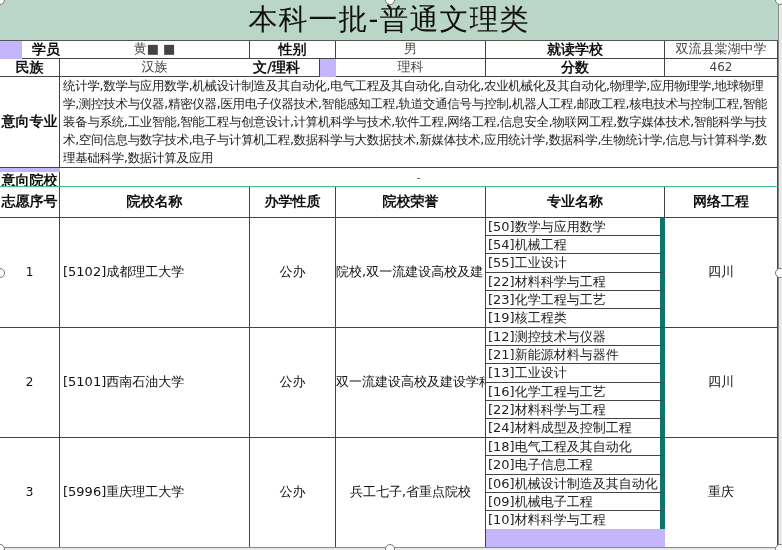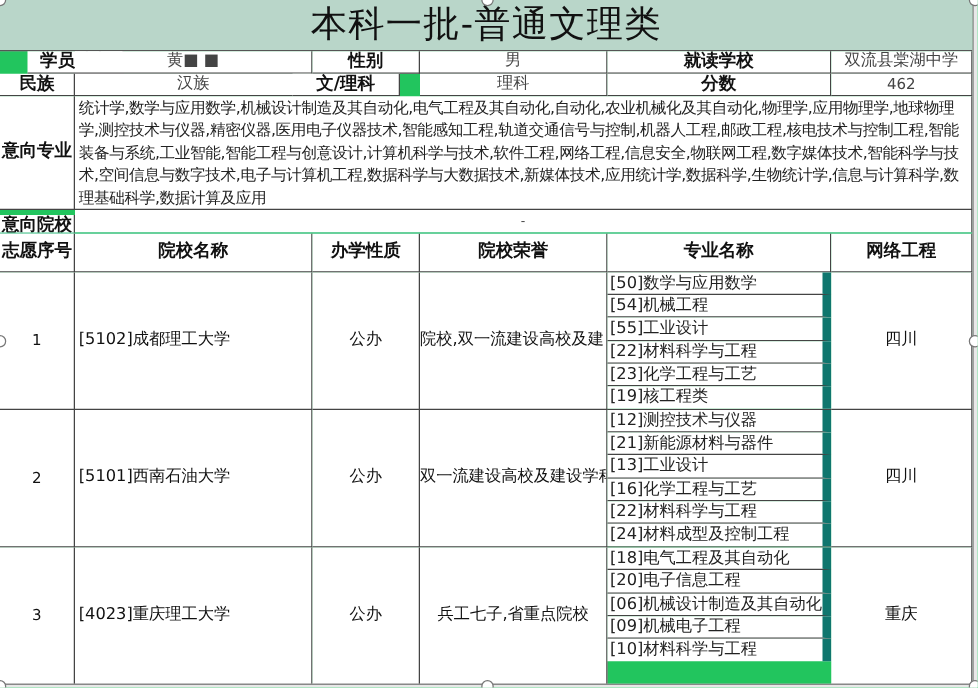--- a/index.html
+++ b/index.html
@@ -1,19 +1,19 @@
 <!DOCTYPE html>
 <html><head>
   <meta charset="utf-8">
   <style>
     * { box-sizing: border-box; margin: 0; padding: 0; }
     html, body { width: 782px; height: 550px; overflow: hidden; background: #ffffff; }
     body { font-family: "DejaVu Sans", "Liberation Sans", sans-serif; color: #111; position: relative; }
 
-    .sheet { position: absolute; left: 0; top: 0; width: 782px; height: 550px; background: #22c55e; }
+    .sheet { position: absolute; left: 0; top: 0; width: 782px; height: 550px; background: #c4b5fd; }
 
     .title-bar {
       position: absolute; left: 0; top: 0; width: 778px; height: 41px;
       background: #b9d6c9; border-bottom: 1px solid #555;
       display: flex; align-items: center; justify-content: center;
       font-family: "DejaVu Serif", "Liberation Serif", serif;
       font-size: 29px; color: #111; letter-spacing: 1px;
     }
 
     .cell {
@@ -29,21 +29,21 @@
     .wrap-text {
       white-space: normal; align-items: center; justify-content: flex-start;
       padding: 2px 3px; font-size: 12.5px; line-height: 18px; color: #222;
       letter-spacing: -0.3px;
     }
 
     .green-line { position: absolute; left: 0; top: 186px; width: 778px; height: 1px; background: #3fbf85; }
 
     .major-list { position: absolute; display: flex; flex-direction: column; }
     .major-item {
-      height: 18.3px; border-bottom: 1px solid #444; border-right: 7px solid #0f766e;
+      height: 18.3px; border-bottom: 1px solid #444; border-right: 5px solid #0f766e;
       font-size: 13px; line-height: 17px; padding-left: 2px; color: #222;
       white-space: nowrap; overflow: hidden; background: #fff;
     }
     .major-item:last-child { border-bottom: none; }
 
     .handle {
       position: absolute; width: 10px; height: 10px; border-radius: 50%;
       border: 1px solid #777; background: #fff;
     }
     .right-edge { position: absolute; left: 778px; top: 0; width: 4px; height: 550px; background: #e8e8e8; border-left: 1px solid #888; }
@@ -106,21 +106,21 @@
     <div class="major-item">[12]测控技术与仪器</div>
     <div class="major-item">[21]新能源材料与器件</div>
     <div class="major-item">[13]工业设计</div>
     <div class="major-item">[16]化学工程与工艺</div>
     <div class="major-item">[22]材料科学与工程</div>
     <div class="major-item">[24]材料成型及控制工程</div>
   </div>
   <div class="cell" style="left:665px;top:328px;width:113px;height:110px;">四川</div>
 
   <div class="cell" style="left:0;top:438px;width:60px;height:110px;font-size:12px;">3</div>
-  <div class="cell left" style="left:60px;top:438px;width:190px;height:110px;">[4023]重庆理工大学</div>
+  <div class="cell left" style="left:60px;top:438px;width:190px;height:110px;">[5996]重庆理工大学</div>
   <div class="cell" style="left:250px;top:438px;width:86px;height:110px;">公办</div>
   <div class="cell" style="left:336px;top:438px;width:150px;height:110px;">兵工七子,省重点院校</div>
   <div class="major-list" style="left:486px;top:438px;width:179px;height:110px;">
     <div class="major-item">[18]电气工程及其自动化</div>
     <div class="major-item">[20]电子信息工程</div>
     <div class="major-item">[06]机械设计制造及其自动化</div>
     <div class="major-item">[09]机械电子工程</div>
     <div class="major-item">[10]材料科学与工程</div>
   </div>
   <div class="cell" style="left:665px;top:438px;width:113px;height:110px;">重庆</div>

